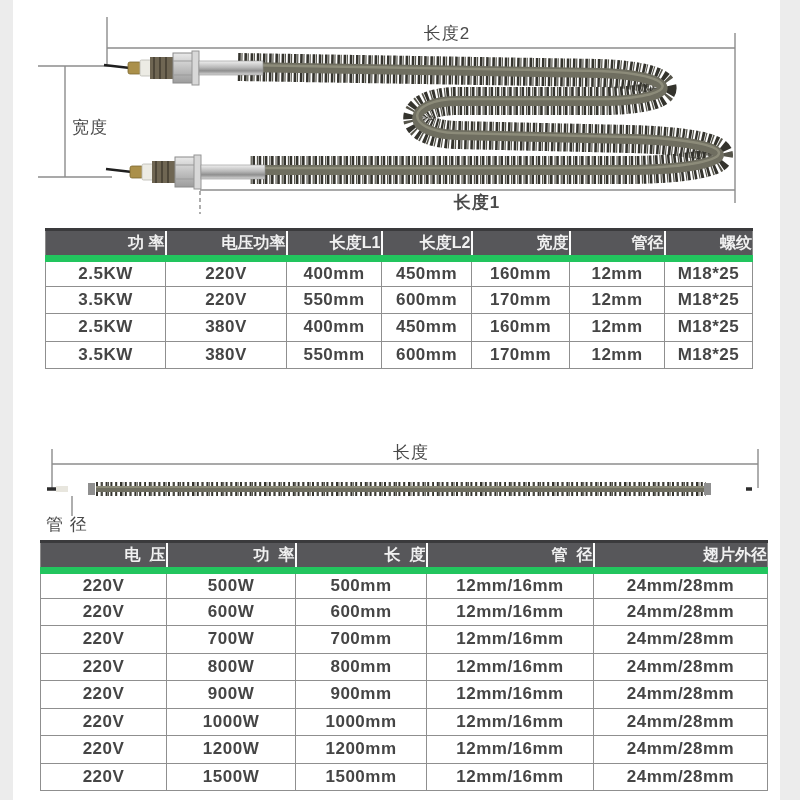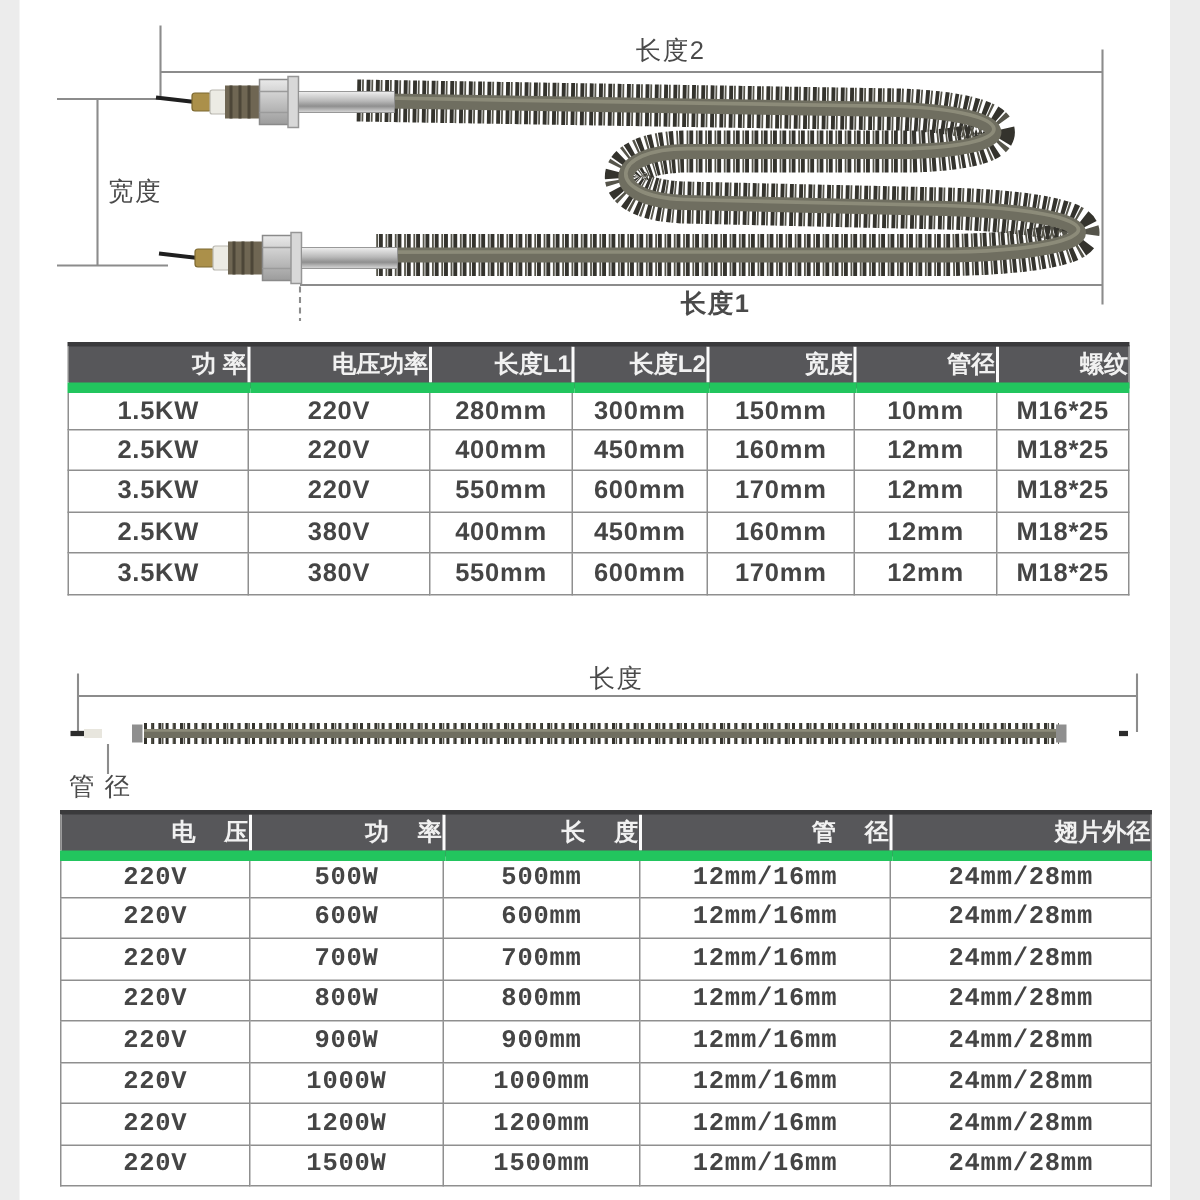--- a/index.html
+++ b/index.html
@@ -114,29 +114,20 @@
           <th>电压功率</th>
           <th>长度L1</th>
           <th>长度L2</th>
           <th>宽度</th>
           <th>管径</th>
           <th>螺纹</th>
         </tr>
       </thead>
       <tbody>
         <tr>
-          <td>1.5KW</td>
-          <td>220V</td>
-          <td>280mm</td>
-          <td>300mm</td>
-          <td>150mm</td>
-          <td>10mm</td>
-          <td>M16*25</td>
-        </tr>
-        <tr>
           <td>2.5KW</td>
           <td>220V</td>
           <td>400mm</td>
           <td>450mm</td>
           <td>160mm</td>
           <td>12mm</td>
           <td>M18*25</td>
         </tr>
         <tr>
           <td>3.5KW</td>
@@ -195,21 +186,21 @@
         <stop offset="0" stop-color="#e9e9e9"></stop>
         <stop offset="0.5" stop-color="#adadad"></stop>
         <stop offset="1" stop-color="#8a8a8a"></stop>
       </linearGradient>
     </defs>
   </svg>
 
   <div class="dim-label" style="left:376px;top:444px;width:70px;">长度</div>
   <div class="dim-label" style="left:46px;top:516px;width:60px;text-align:left;">管 径</div>
 
-  <table id="table2" class="spec" style="left:40px;top:540px;width:727px;font-family:Liberation Mono, monospace;">
+  <table id="table2" class="spec" style="left:40px;top:540px;width:727px;">
       <colgroup>
         <col style="width: 126px;">
         <col style="width: 129px;">
         <col style="width: 131px;">
         <col style="width: 167px;">
         <col style="width: 174px;">
       </colgroup>
       <thead>
         <tr>
           <th>电  压</th>

